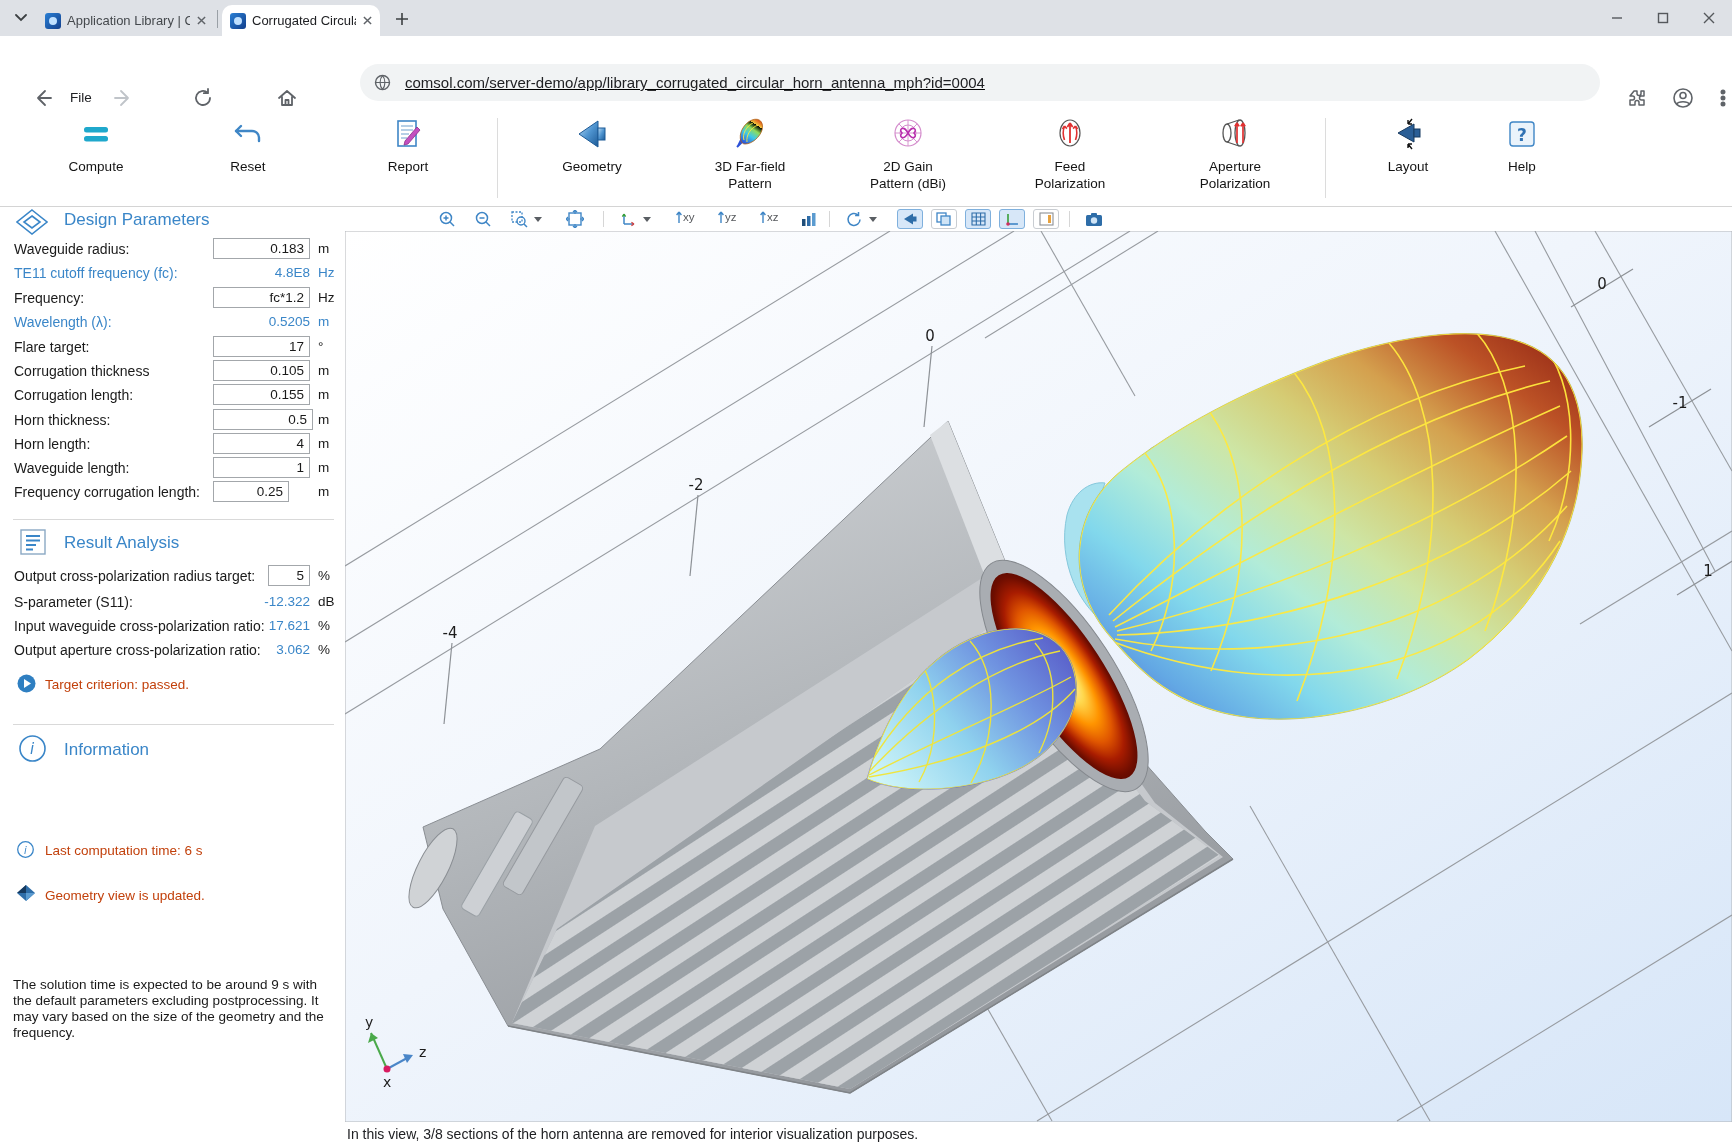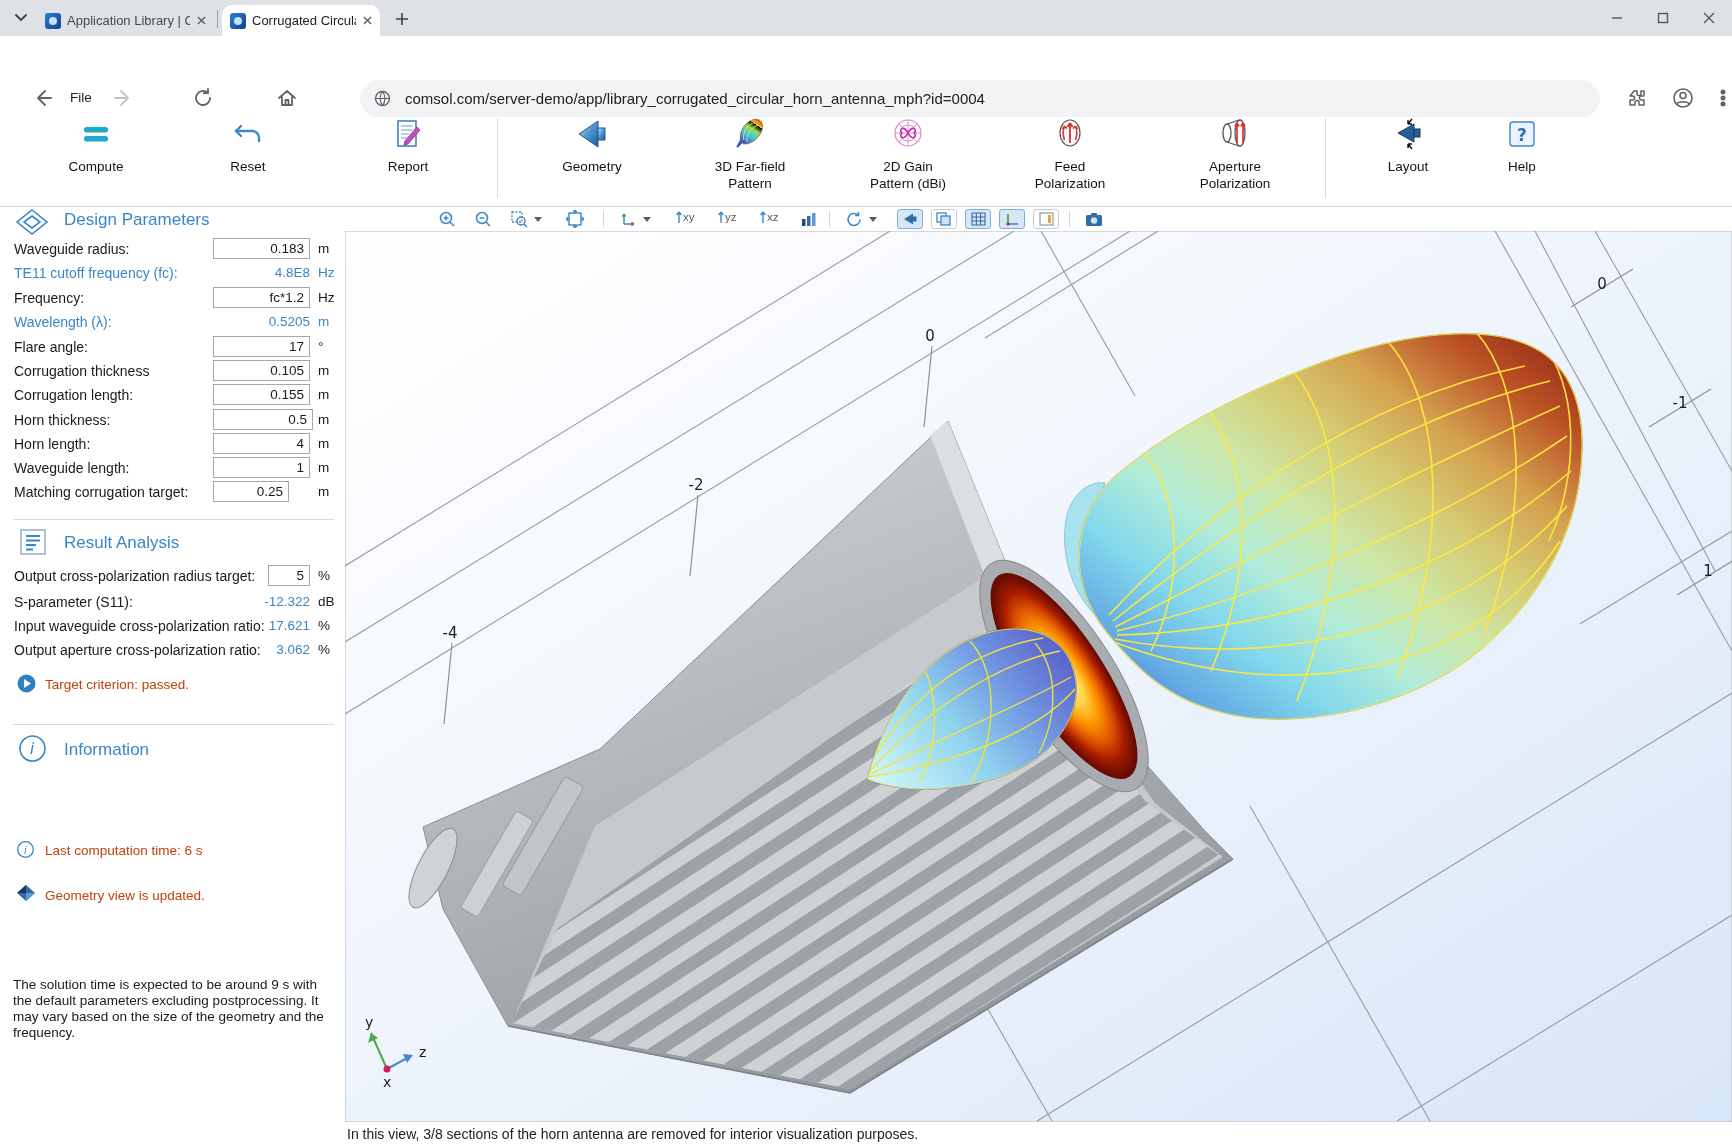--- a/index.html
+++ b/index.html
@@ -18,21 +18,21 @@
   .tabx svg { width:9px; height:9px; stroke:#5f6368; stroke-width:1.6; }
   .tabsep { position:absolute; top:10px; width:1px; height:18px; background:#9aa0a6; }
   .chevbtn { position:absolute; left:10px; top:7px; width:22px; height:22px; display:flex; align-items:center; justify-content:center; }
   .plusbtn { position:absolute; left:392px; top:9px; width:20px; height:20px; display:flex; align-items:center; justify-content:center; }
   .winctl { position:absolute; top:0; width:46px; height:36px; display:flex; align-items:center; justify-content:center; }
   .winctl svg { stroke:#55585c; stroke-width:1.4; fill:none; }
   .urlrow { position:absolute; left:0; top:36px; width:1732px; height:52px; background:#fff; }
   .navic { position:absolute; top:51px; width:22px; height:22px; }
   .navic svg { width:22px; height:22px; stroke:#5f6368; stroke-width:1.8; fill:none; stroke-linecap:round; stroke-linejoin:round; }
   .navic.dis svg { stroke:#c0c4c9; }
-  .pill { position:absolute; left:360px; top:44px; width:1240px; height:37px; border-radius:19px; background:#f1f3f4; display:flex; align-items:center; }
+  .pill { position:absolute; left:360px; top:28px; width:1240px; height:37px; border-radius:19px; background:#f1f3f4; display:flex; align-items:center;text-decoration:underline; }
   .pill .url { font-size:15px; color:#202124; margin-left:14px; white-space:nowrap; }
   
   .filemenu { position:absolute; left:26px; top:90px; font-size:13.5px; color:#202124;margin-left:44px; }
   .tbtn { position:absolute; top:112px; width:120px; height:94px; text-align:center; }
   .tbtn .ic { height:44px; display:flex; align-items:center; justify-content:center; }
   .tbtn .lbl { font-size:13.5px; color:#141414; line-height:17px; margin-top:2px; }
   .tsep { position:absolute; top:118px; width:1px; height:80px; background:#dcdcdc; }
   .hdiv { position:absolute; left:0; top:206px; width:1732px; height:1px; background:#d4d4d4; }
   
   .panel { position:absolute; left:0; top:207px; width:345px; height:938px; background:#fff; }
@@ -288,21 +288,21 @@
   <div class="punit" style="top:58px;color:#3a86c8">Hz</div>
 
   <div class="prow-label" style="top:83px">Frequency:</div>
   <input class="pbox" style="left: 213px; top: 80px; width: 97px;" value="fc*1.2">
   <div class="punit" style="top:83px">Hz</div>
 
   <div class="prow-label blue" style="top:107px">Wavelength (λ):</div>
   <div class="pval" style="left:210px;top:107px;width:100px">0.5205</div>
   <div class="punit" style="top:107px;color:#3a86c8">m</div>
 
-  <div class="prow-label" style="top:132px">Flare angle:</div>
+  <div class="prow-label" style="top:132px">Flare target:</div>
   <input class="pbox" style="left: 213px; top: 129px; width: 97px;" value="17">
   <div class="punit" style="top:132px">°</div>
 
   <div class="prow-label" style="top:156px">Corrugation thickness</div>
   <input class="pbox" style="left: 213px; top: 153px; width: 97px;" value="0.105">
   <div class="punit" style="top:156px">m</div>
 
   <div class="prow-label" style="top:180px">Corrugation length:</div>
   <input class="pbox" style="left: 213px; top: 177px; width: 97px;" value="0.155">
   <div class="punit" style="top:180px">m</div>
@@ -312,21 +312,21 @@
   <div class="punit" style="top:205px">m</div>
 
   <div class="prow-label" style="top:229px">Horn length:</div>
   <input class="pbox" style="left: 213px; top: 226px; width: 97px;" value="4">
   <div class="punit" style="top:229px">m</div>
 
   <div class="prow-label" style="top:253px">Waveguide length:</div>
   <input class="pbox" style="left: 213px; top: 250px; width: 97px;" value="1">
   <div class="punit" style="top:253px">m</div>
 
-  <div class="prow-label" style="top:277px">Matching corrugation target:</div>
+  <div class="prow-label" style="top:277px">Frequency corrugation length:</div>
   <input class="pbox" style="left: 213px; top: 274px; width: 76px;" value="0.25">
   <div class="punit" style="top:277px">m</div>
 
   <div class="pdiv" style="top:312px"></div>
 
   <svg class="secicon" style="left:20px;top:322px" width="26" height="26" viewBox="0 0 26 26">
     <rect x="1" y="1" width="24" height="24" fill="none" stroke="#8aa8c4" stroke-width="1.4"></rect>
     <path d="M6 7 h14 M6 11.5 h14 M6 16 h10 M6 20.5 h7" stroke="#3a86c8" stroke-width="1.8"></path>
   </svg>
   <div class="sechead" style="left:64px;top:326px">Result Analysis</div>

